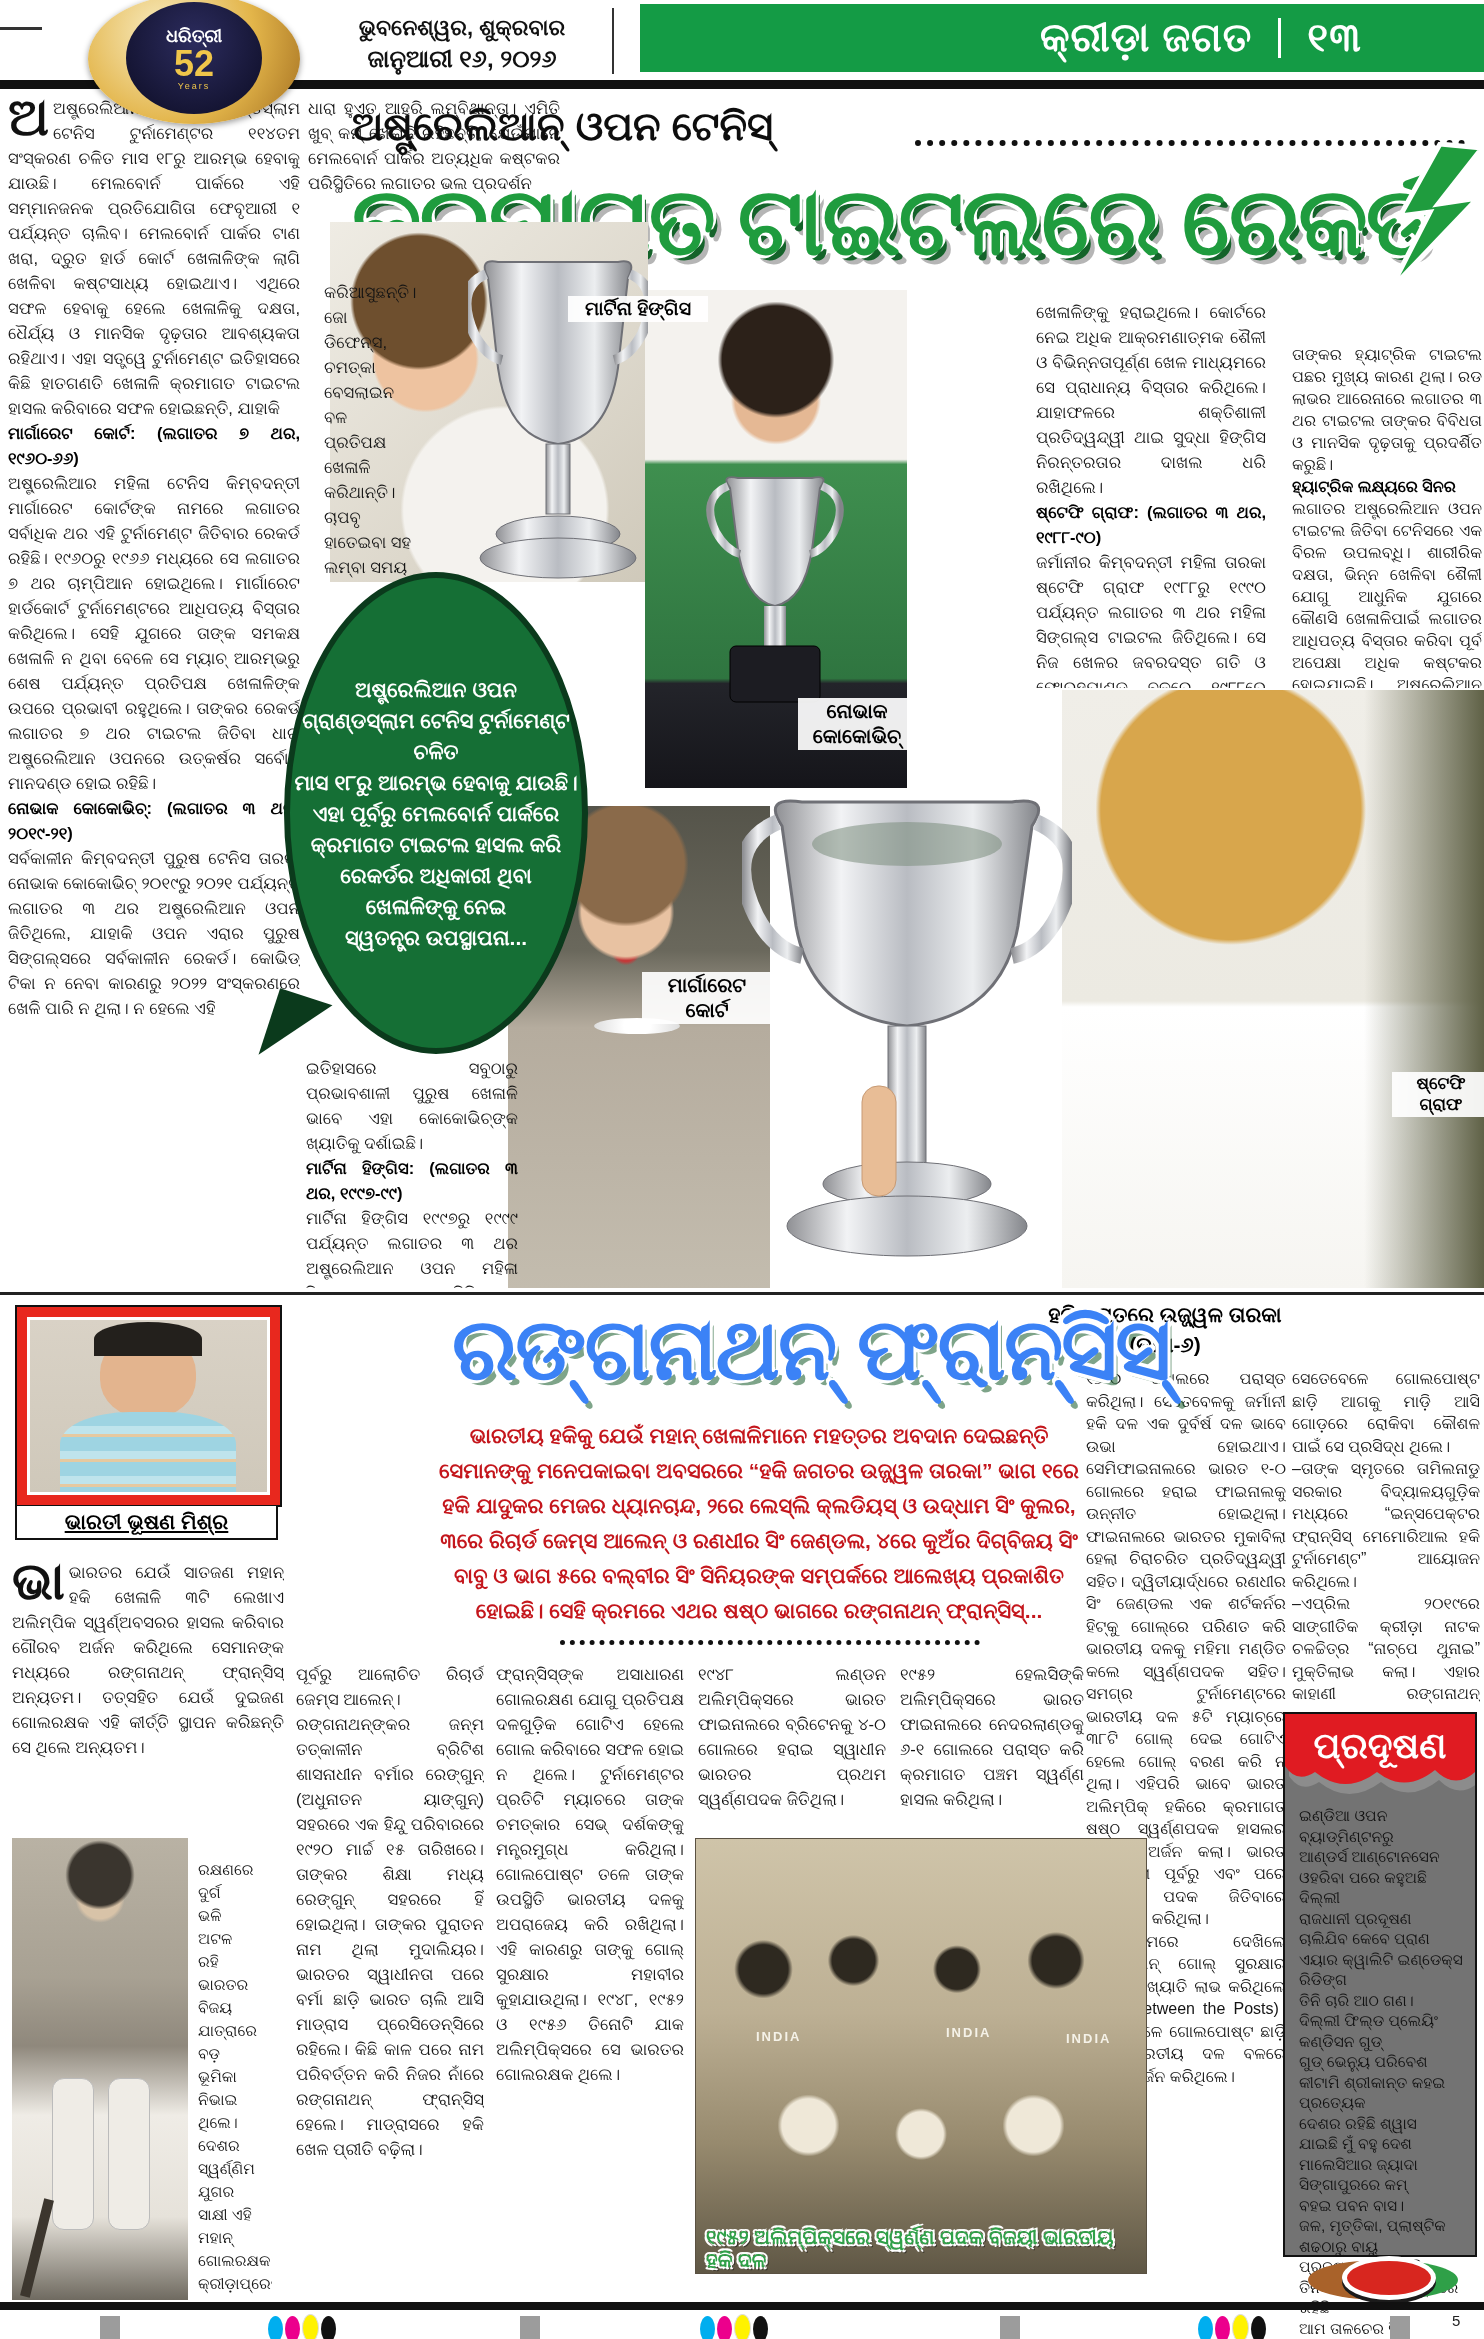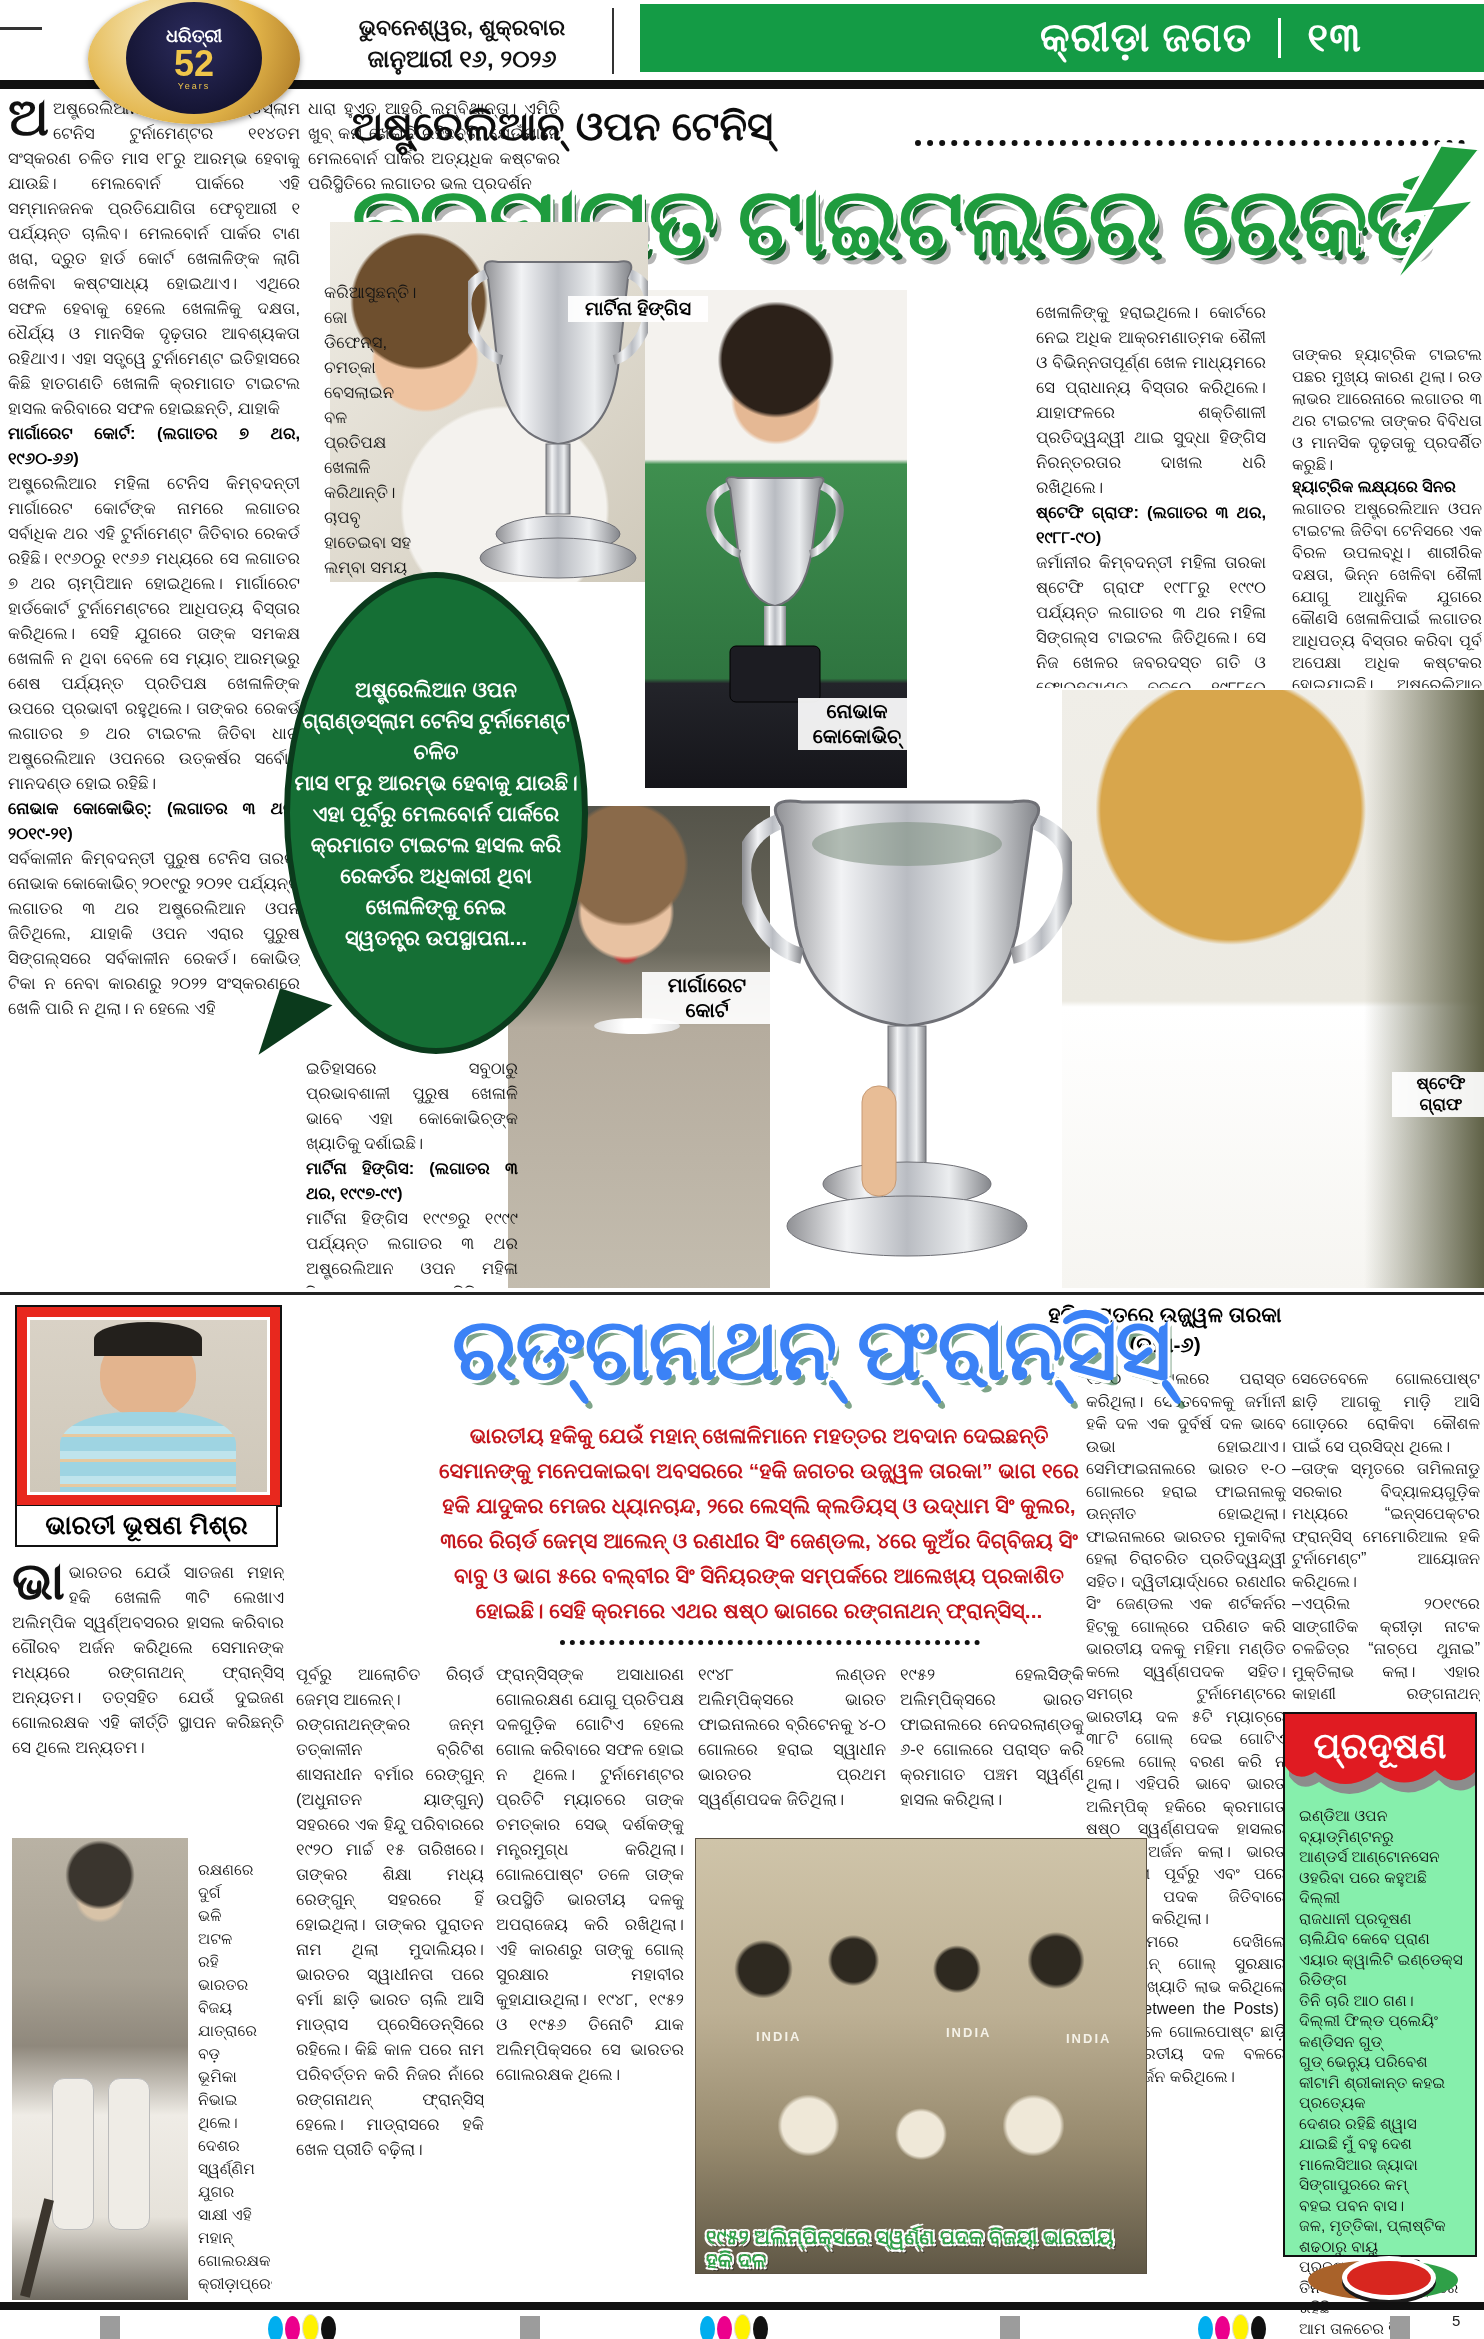--- a/index.html
+++ b/index.html
@@ -38,23 +38,23 @@
           text-align:center;font-weight:bold;font-size:21px;line-height:31px;z-index:25;}
   .bubble-tail{width:0;height:0;border-top:70px solid #0b3a1c;border-right:55px solid transparent;
                transform:rotate(18deg);z-index:24;}
   .ph{overflow:hidden;}
   .intro-red{color:#c4161c;font-weight:bold;font-size:21px;line-height:35px;text-align:center;overflow:hidden;}
   .series-head{font-weight:bold;color:#000;text-align:center;font-size:21px;line-height:30px;}
   
   .author-box{background:#e8281e;border:2px solid #111;padding:10px;}
   .author-photo{background:linear-gradient(180deg,#d9d2c6 0%,#cfc8ba 100%);border:3px solid #fff;position:relative;overflow:hidden;}
   .author-name{background:#fff;border:2px solid #111;border-top:none;text-align:center;
-               font-weight:bold;font-size:26px;padding:4px 0;color:#000;}
+               font-weight:bold;font-size:21px;padding:4px 0;color:#000;text-decoration:underline;}
   
-  .poll-box{border:2px solid #111;background:#86efac;}
+  .poll-box{border:2px solid #111;background:#737373;}
   .poll-lines{font-size:15.5px;line-height:20.5px;color:#111;padding:6px 12px 0 14px;}
   .poll-lines > div{margin:0;}
   
   .regsq{background:#9c9c9c;width:20px;height:24px;}
   .dotc{width:15px;height:26px;border-radius:50%;display:inline-block;margin-right:2px;}
   .pageno{font-size:15px;color:#222;}
   .india-tag{color:#f5f2e8;font-weight:bold;font-size:13px;letter-spacing:2px;}
 </style>
 </head>
 <body>

